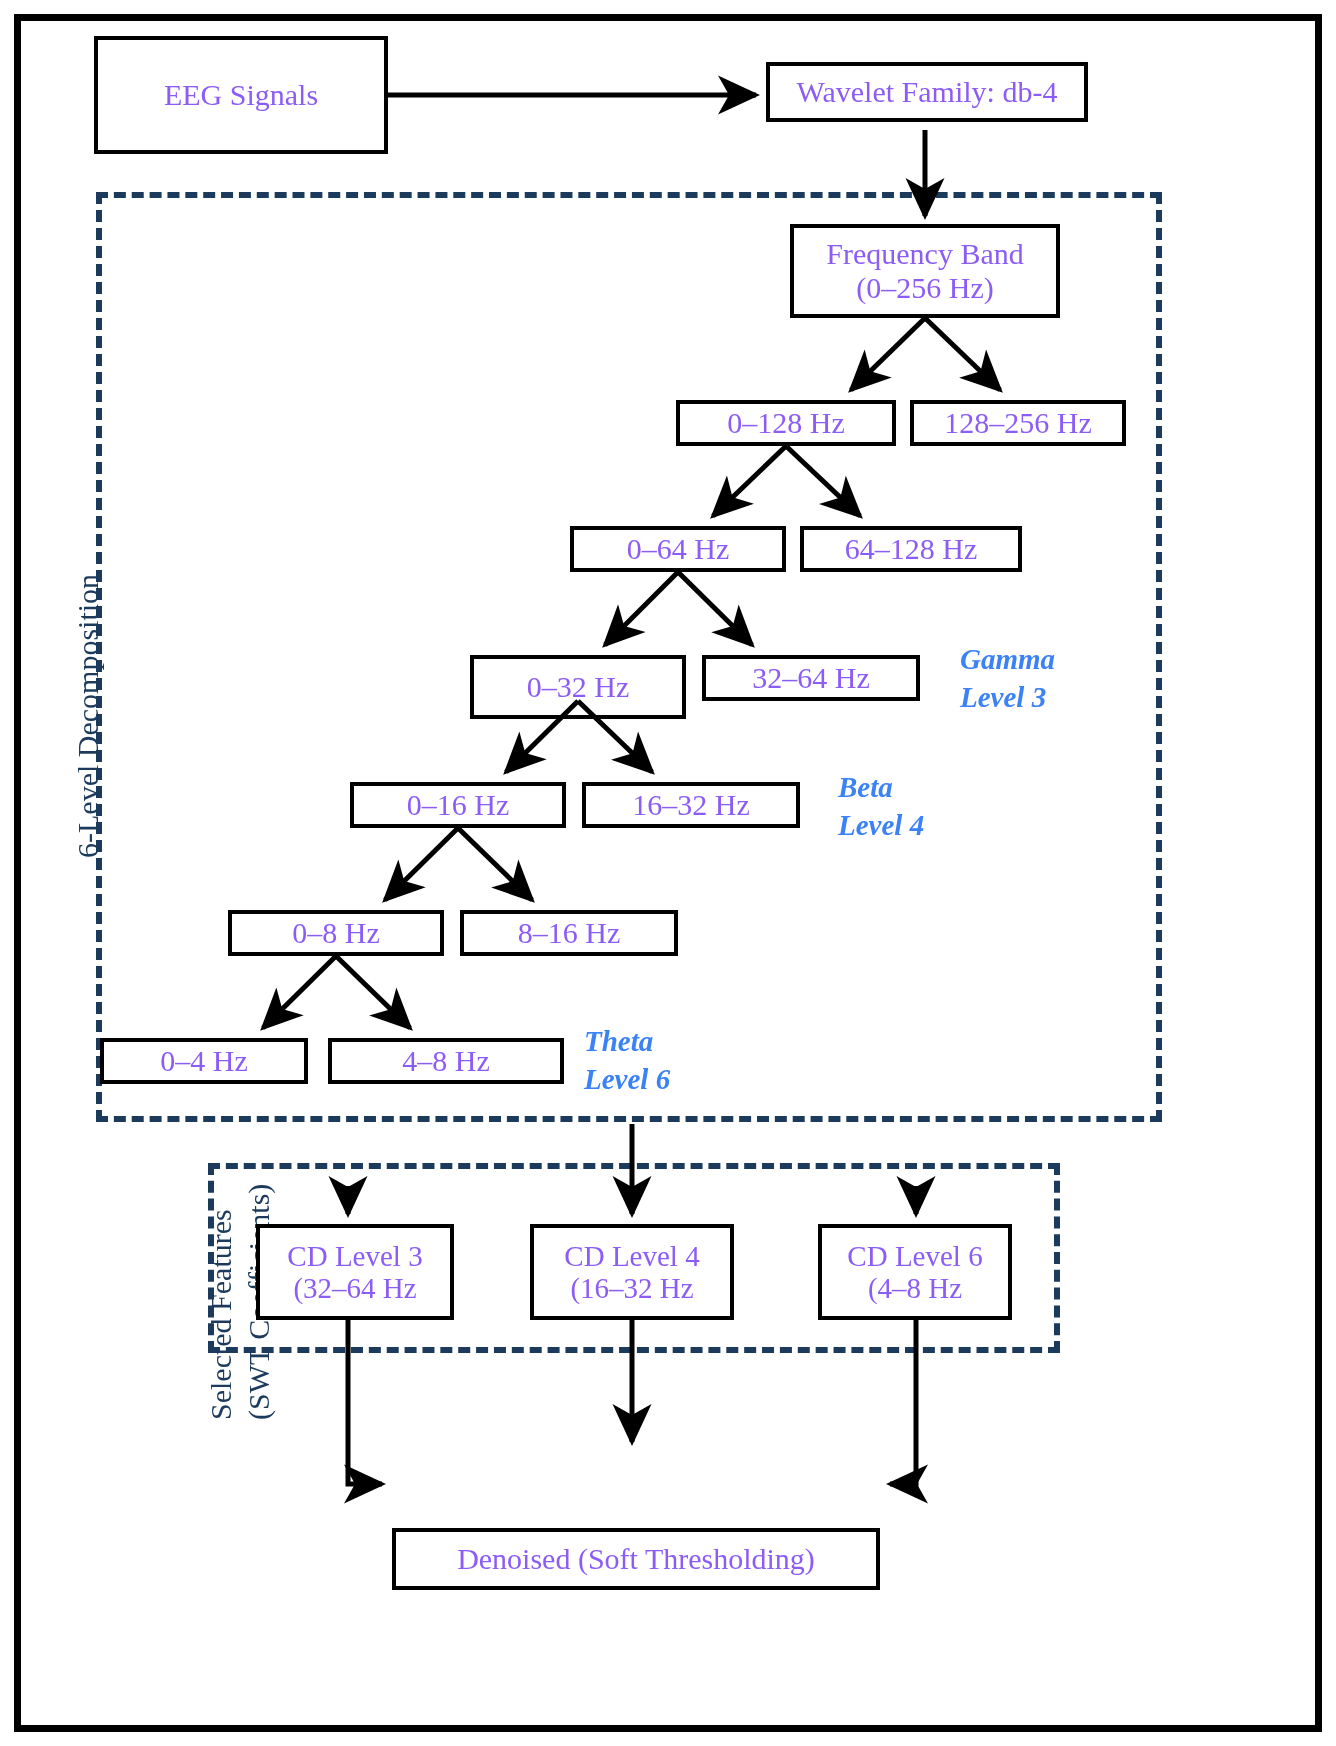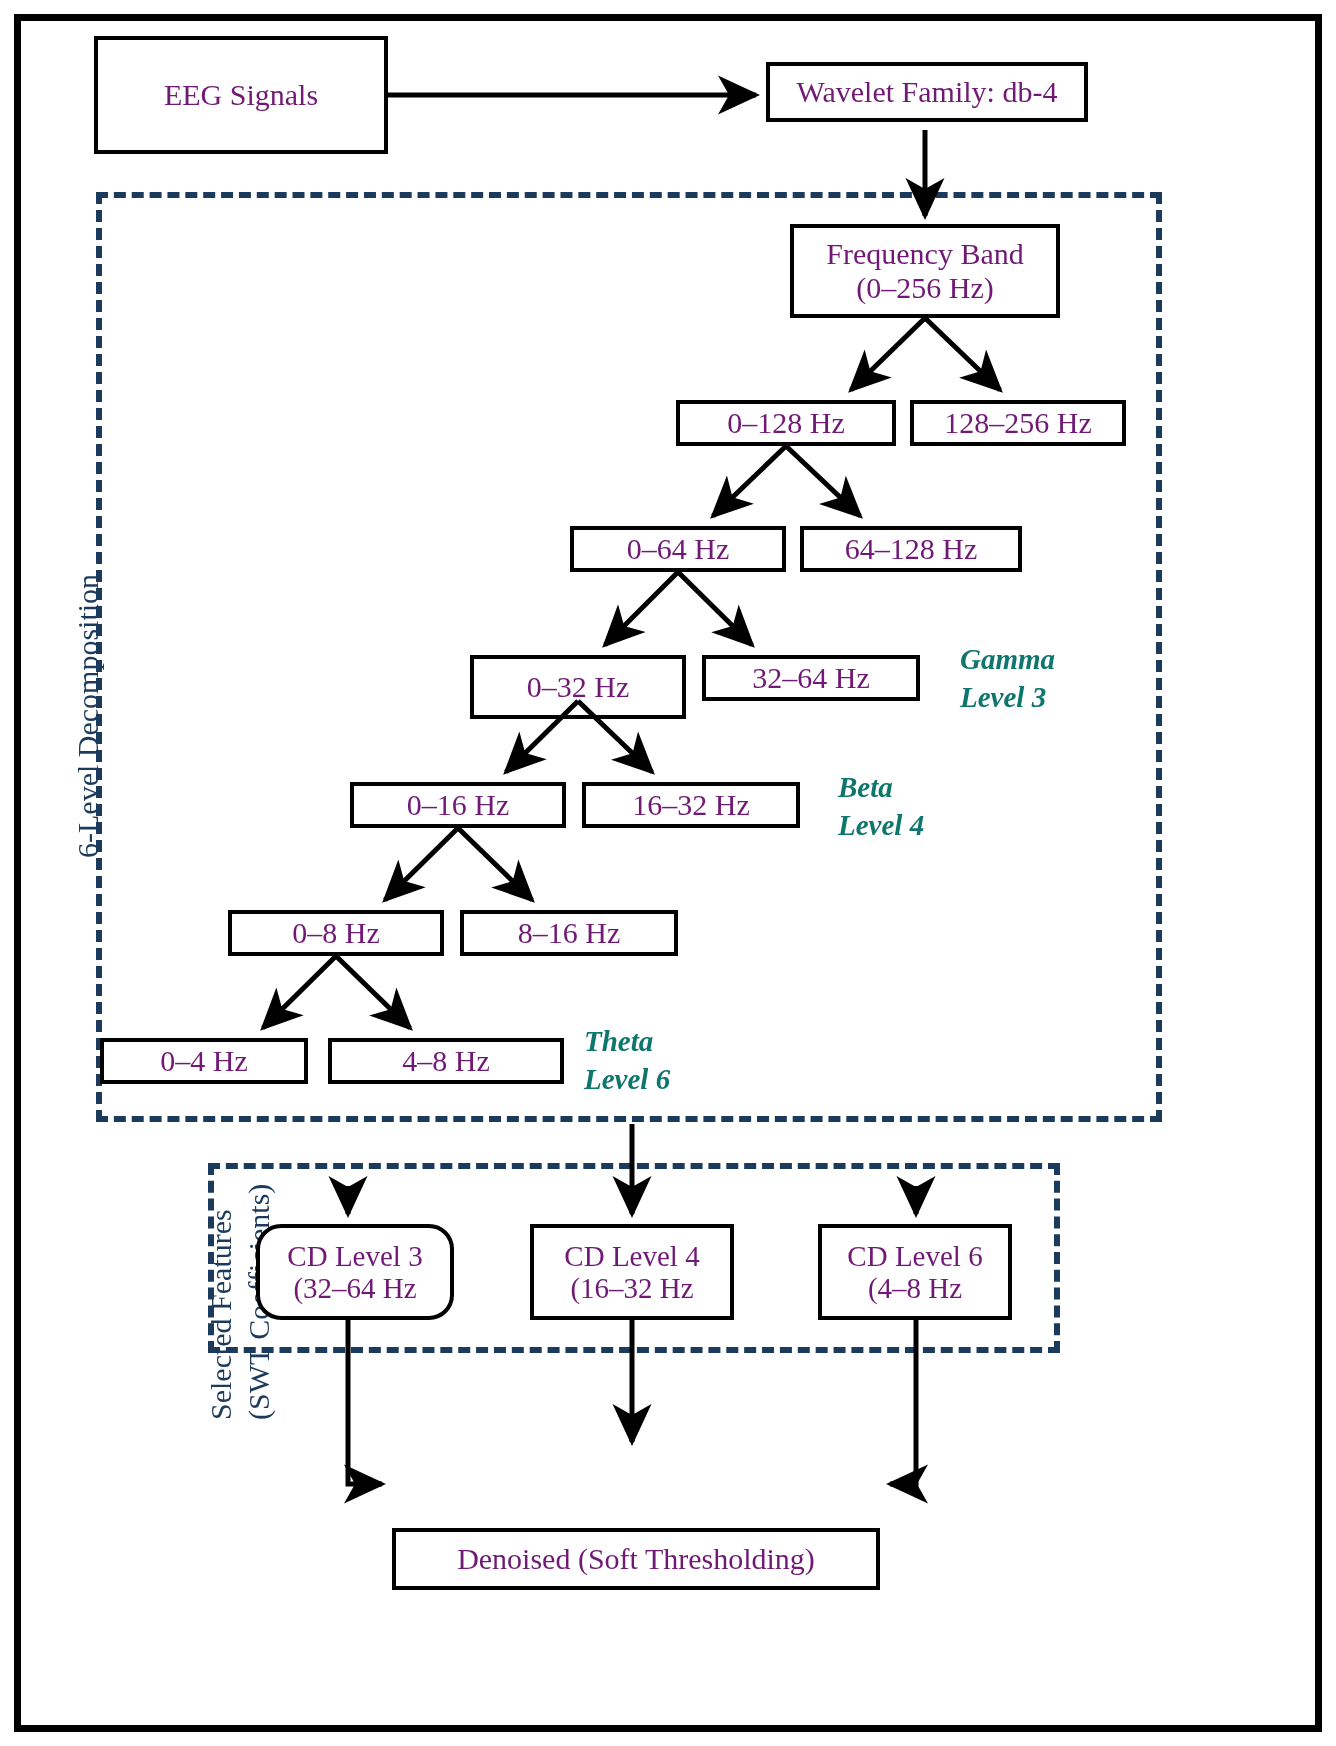--- a/index.html
+++ b/index.html
@@ -17,29 +17,29 @@
   .dashed-box{
     position:absolute;border:6px dashed #1b3a5c;box-sizing:border-box;background:transparent;
   }
 
   
   .node{
     position:absolute;box-sizing:border-box;
     border:4px solid #000;background:#fff;
     display:flex;align-items:center;justify-content:center;
     text-align:center;line-height:1.12;
-    font-family:"Liberation Serif",serif;color:#701a75;
+    font-family:"Liberation Serif",serif;color:#8b5cf6;
     font-size:30px;white-space:pre-line;
   }
   .node.small{font-size:29px;}
 
   
   .band-label{
     position:absolute;font-family:"Liberation Serif",serif;
-    font-weight:bold;font-style:italic;font-size:29px;color:#0f766e;
+    font-weight:bold;font-style:italic;font-size:29px;color:#3b82f6;
     line-height:1.32;white-space:pre-line;text-align:left;
   }
 
   
   .side-label{
     position:absolute;color:#1b3a5c;
     font-family:"Liberation Serif",serif;font-size:30px;
     transform-origin:0 0;transform:rotate(-90deg);
     white-space:pre;line-height:1.22;text-align:center;
   }
@@ -91,21 +91,21 @@
   <div class="node" style="left:100px;top:1038px;width:208px;height:46px;">0–4 Hz</div>
   <div class="node" style="left:328px;top:1038px;width:236px;height:46px;">4–8 Hz</div>
 
   <div class="band-label" style="left:960px;top:640px;">Gamma
 Level 3</div>
   <div class="band-label" style="left:838px;top:768px;">Beta
 Level 4</div>
   <div class="band-label" style="left:584px;top:1022px;">Theta
 Level 6</div>
 
-  <div class="node small" style="left:256px;top:1224px;width:198px;height:96px;border-radius:25px;">CD Level 3
+  <div class="node small" style="left:256px;top:1224px;width:198px;height:96px;">CD Level 3
 (32–64 Hz</div>
   <div class="node small" style="left:530px;top:1224px;width:204px;height:96px;">CD Level 4
 (16–32 Hz</div>
   <div class="node small" style="left:818px;top:1224px;width:194px;height:96px;">CD Level 6
 (4–8 Hz</div>
 
   <div class="node" style="left:392px;top:1528px;width:488px;height:62px;">Denoised (Soft Thresholding)</div>
 
   <svg class="edges" viewBox="0 0 1336 1746">
     <defs>

